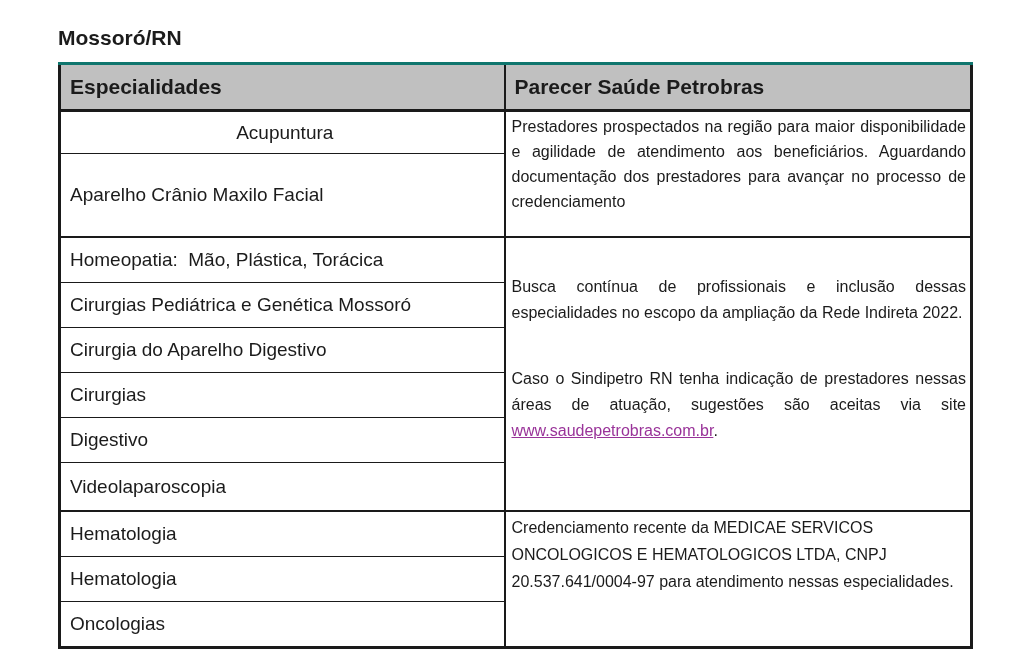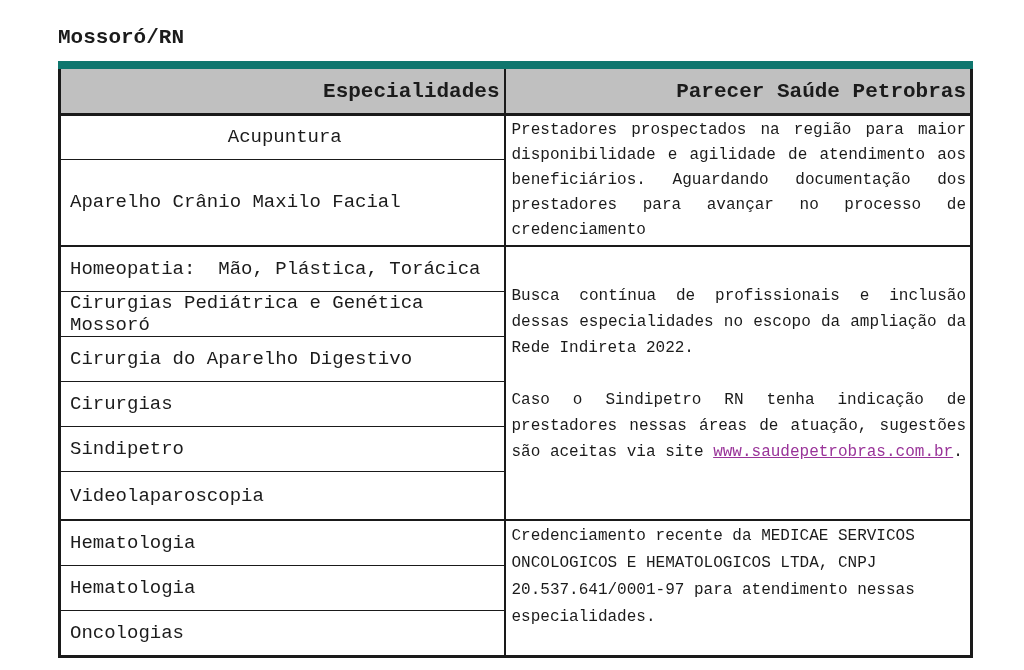--- a/index.html
+++ b/index.html
@@ -6,21 +6,21 @@
     margin: 0;
     padding: 0;
     background: #ffffff;
   }
   .page {
     position: relative;
     width: 1024px;
     height: 670px;
     background: #ffffff;
     overflow: hidden;
-    font-family: Liberation Mono, monospace;
+    font-family: Liberation Sans, sans-serif;
     color: #1b1b1b;
   }
   .content {
     position: absolute;
     left: 58px;
     top: 26px;
   }
   .title {
     font-size: 21px;
     font-weight: bold;
@@ -35,25 +35,25 @@
   }
   col.c1 { width: 445px; }
   col.c2 { width: 467px; }
   th, td {
     border: 1px solid #1a1a1a;
   }
   th {
     background: #c0c0c0;
     font-size: 21px;
     font-weight: bold;
-    text-align: right;
+    text-align: left;
     vertical-align: middle;
     height: 44px;
     padding: 0 4px 0 9px;
-    border-top: 8px solid #0f766e;
+    border-top: 3px solid #0f766e;
     border-bottom: 3px solid #1a1a1a;
   }
   th.th-right, td.parecer { border-left: 2px solid #1a1a1a; }
   tr.section-start td { border-top: 2px solid #1a1a1a; }
   td.spec {
     font-size: 19px;
     vertical-align: middle;
     padding: 0 4px 0 9px;
     white-space: pre-wrap;
   }
@@ -66,21 +66,21 @@
     font-size: 16px;
     padding: 2px 4px 2px 6px;
   }
   td.parecer p {
     margin: 0;
     text-align: justify;
     line-height: 26px;
   }
   td.p1 p { line-height: 25px; }
   td.p2 { padding-top: 36px; }
-  td.p2 p.gap { margin-top: 26px; }
+  td.p2 p.gap { margin-top: 40px; }
   td.p3 p { text-align: left; line-height: 27px; }
   a.site-link {
     color: #993399;
     text-decoration: underline;
     cursor: pointer;
   }
 </style>
 </head>
 <body>
 
@@ -121,30 +121,30 @@
         <tr class="h45">
           <td class="spec">Cirurgias Pediátrica e Genética Mossoró</td>
         </tr>
         <tr class="h45">
           <td class="spec">Cirurgia do Aparelho Digestivo</td>
         </tr>
         <tr class="h45">
           <td class="spec">Cirurgias</td>
         </tr>
         <tr class="h45">
-          <td class="spec">Sindipetro</td>
+          <td class="spec">Digestivo</td>
         </tr>
         <tr class="h48">
           <td class="spec">Videolaparoscopia</td>
         </tr>
 
         <tr class="h45 section-start">
           <td class="spec">Hematologia</td>
           <td class="parecer p3" rowspan="3">
-            <p>Credenciamento recente da MEDICAE SERVICOS ONCOLOGICOS E HEMATOLOGICOS LTDA, CNPJ 20.537.641/0001-97 para atendimento nessas especialidades.</p>
+            <p>Credenciamento recente da MEDICAE SERVICOS ONCOLOGICOS E HEMATOLOGICOS LTDA, CNPJ 20.537.641/0004-97 para atendimento nessas especialidades.</p>
           </td>
         </tr>
         <tr class="h45">
           <td class="spec">Hematologia</td>
         </tr>
         <tr class="h45">
           <td class="spec">Oncologias</td>
         </tr>
       </tbody>
     </table>

